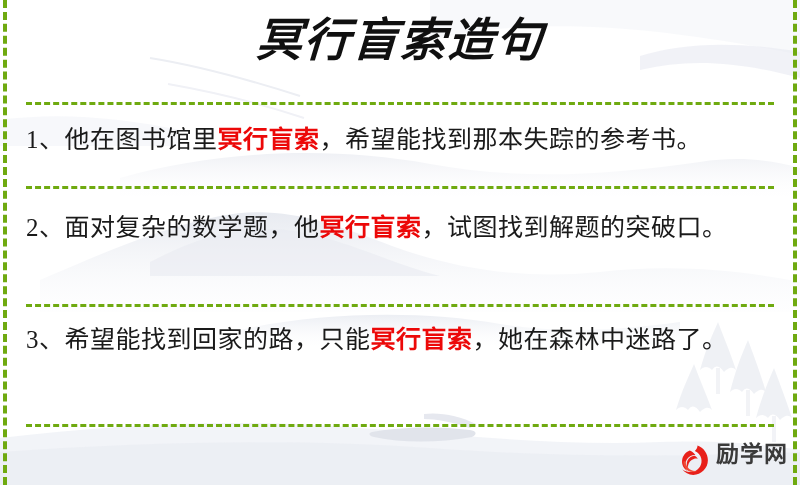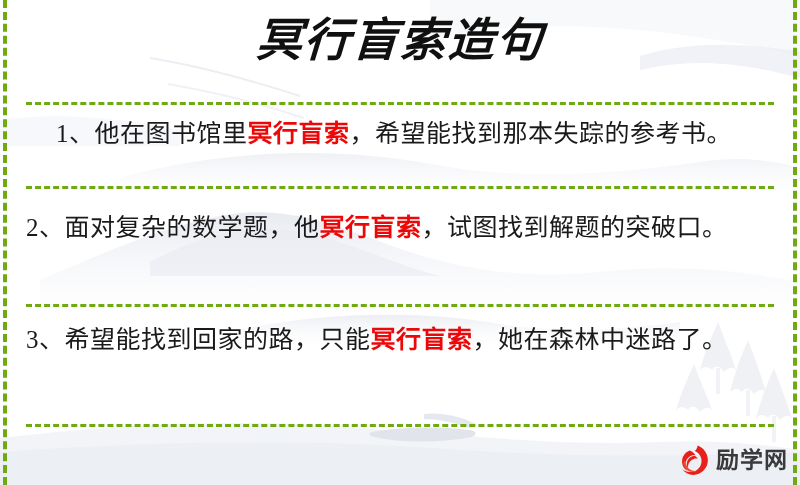--- a/index.html
+++ b/index.html
@@ -98,32 +98,31 @@
     color: #1a1a1a;
     letter-spacing: 0.5px;
     text-align: left;
     word-break: break-all;
   }
   .sentence .idiom {
     color: #ec0808;
     font-weight: bold;
   }
 
-  #sentence-1 { top: 112px; margin-left: 30px; }
+  #sentence-1 { top: 118px; }
   #sentence-2 { top: 206px; }
   #sentence-3 { top: 318px; }
 
   
   #logo {
     position: absolute;
     right: 12px;
     bottom: 8px;
     z-index: 4;
     display: flex;
-    align-items: center;
     gap: 6px;
   }
   #logo-mark {
     width: 34px;
     height: 34px;
     flex: 0 0 auto;
   }
   #logo-text {
     font-family: "DejaVu Sans", "Liberation Sans", sans-serif;
     font-size: 23px;

